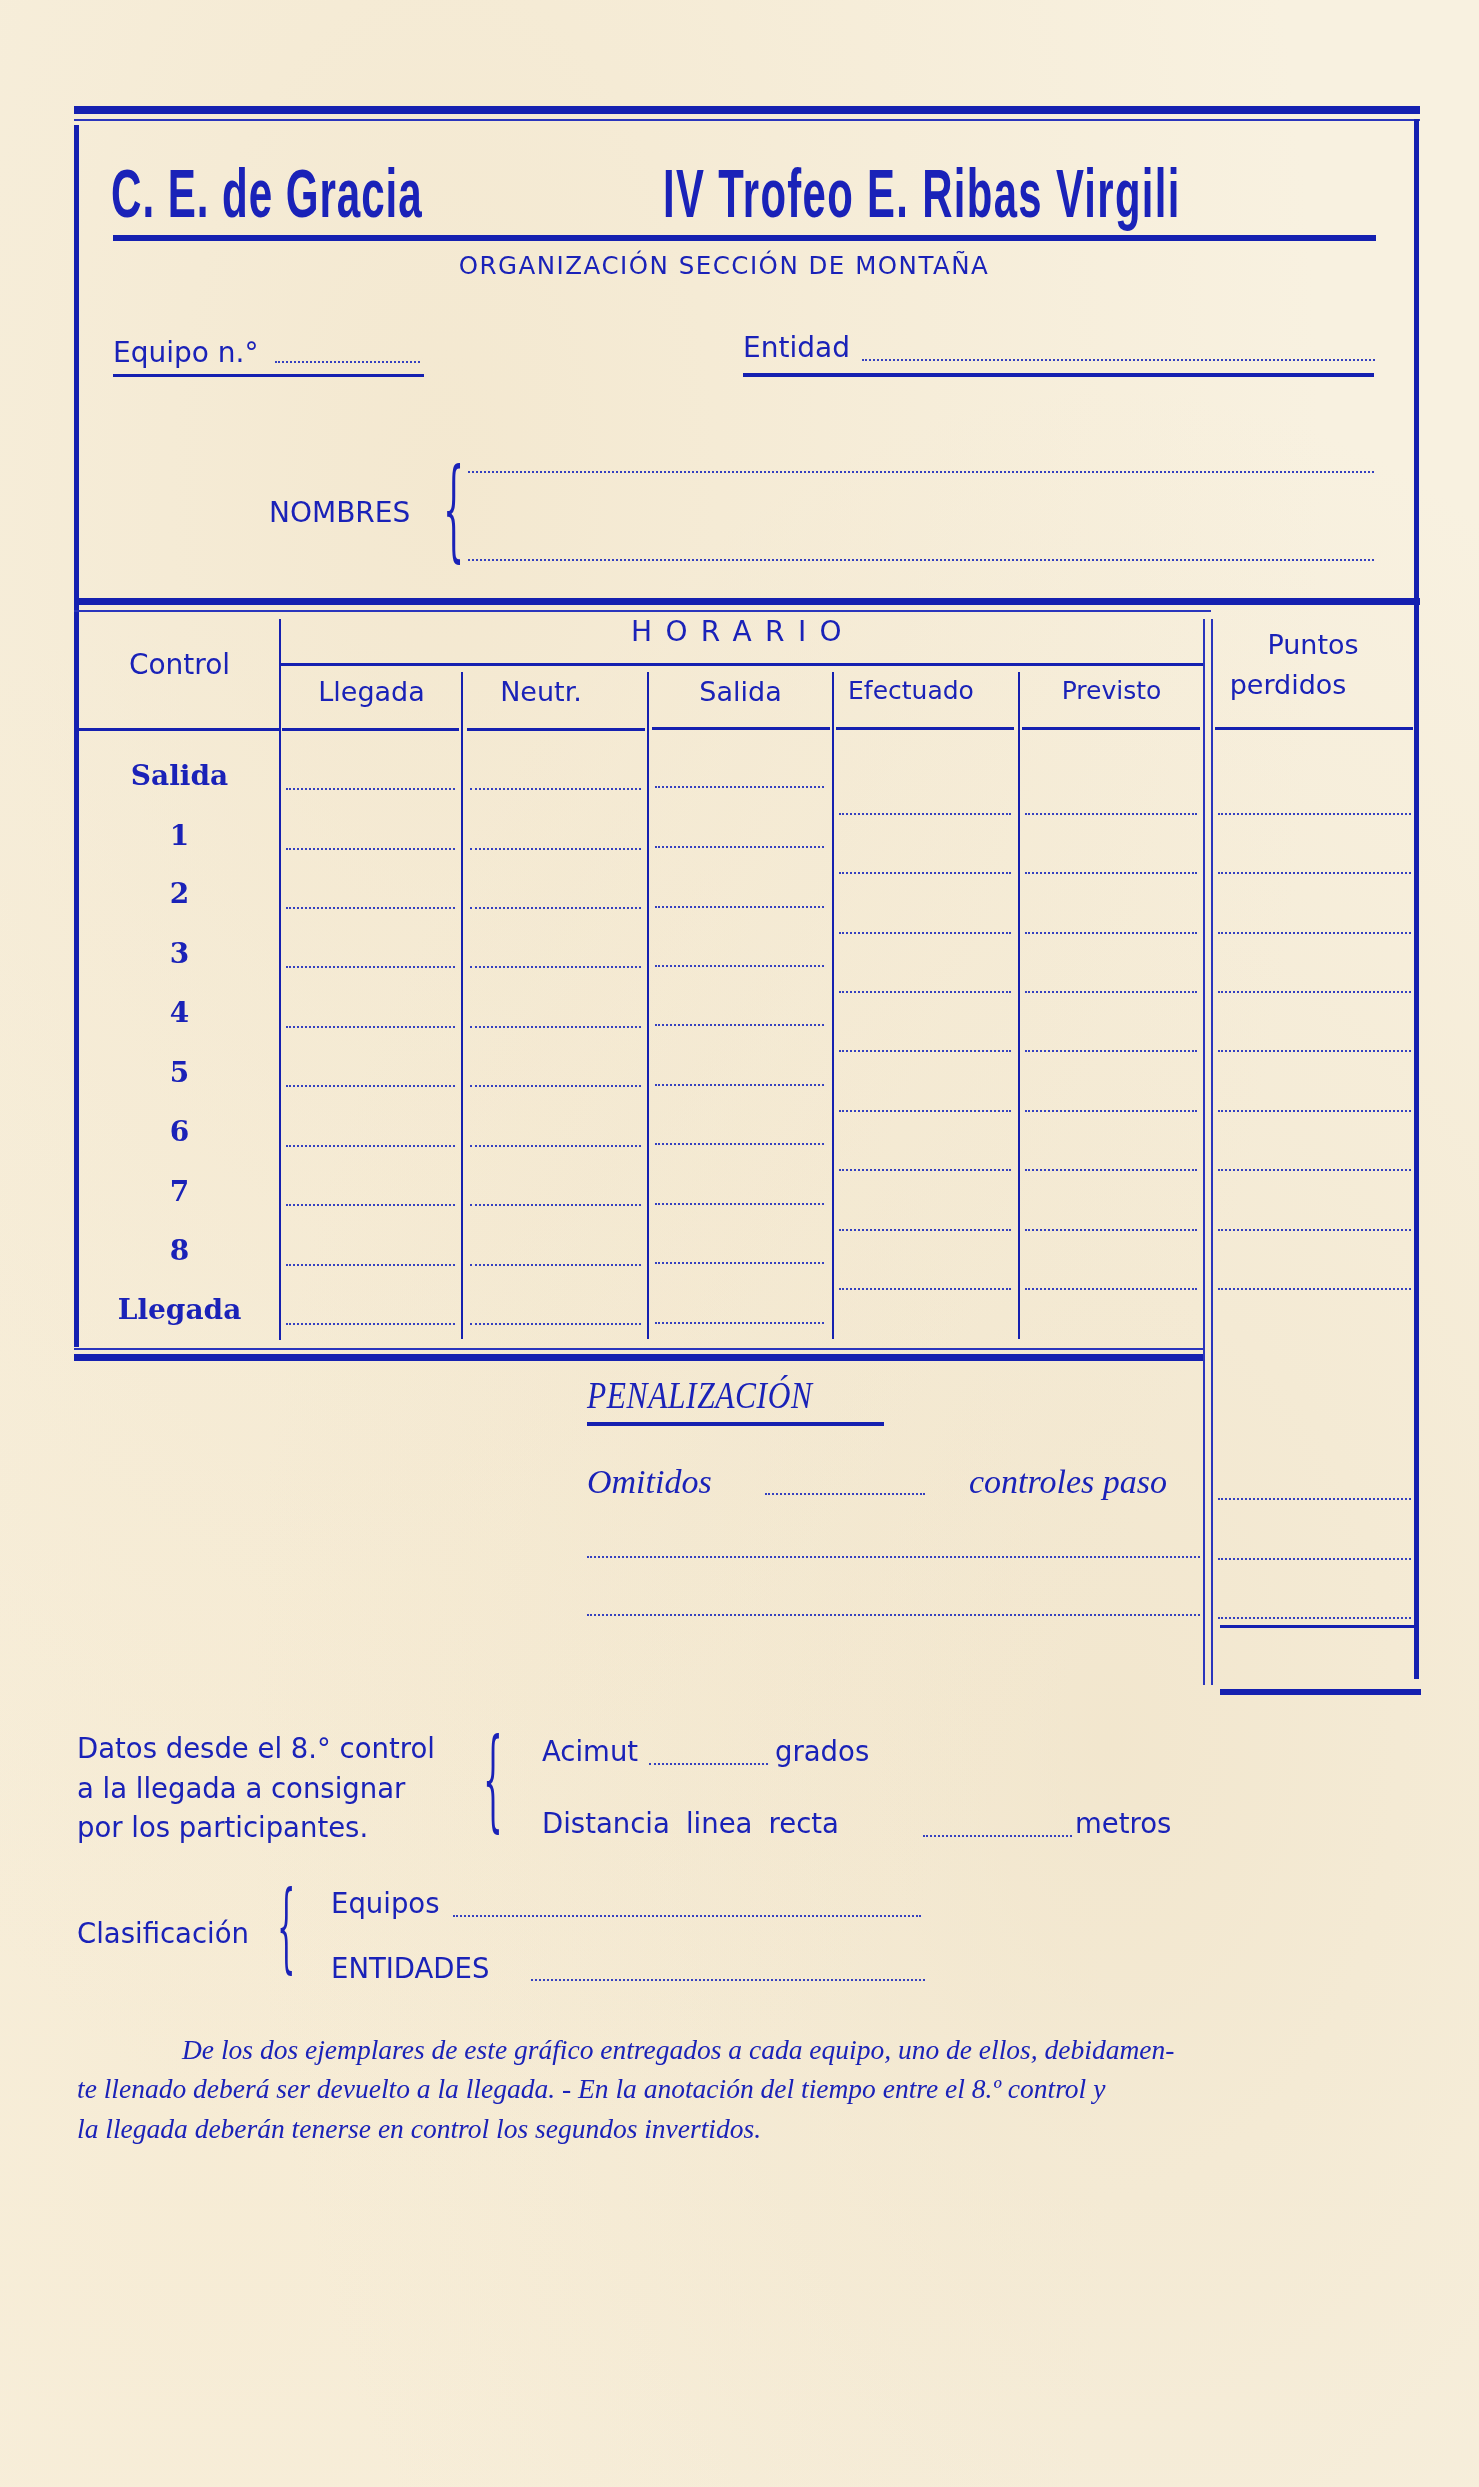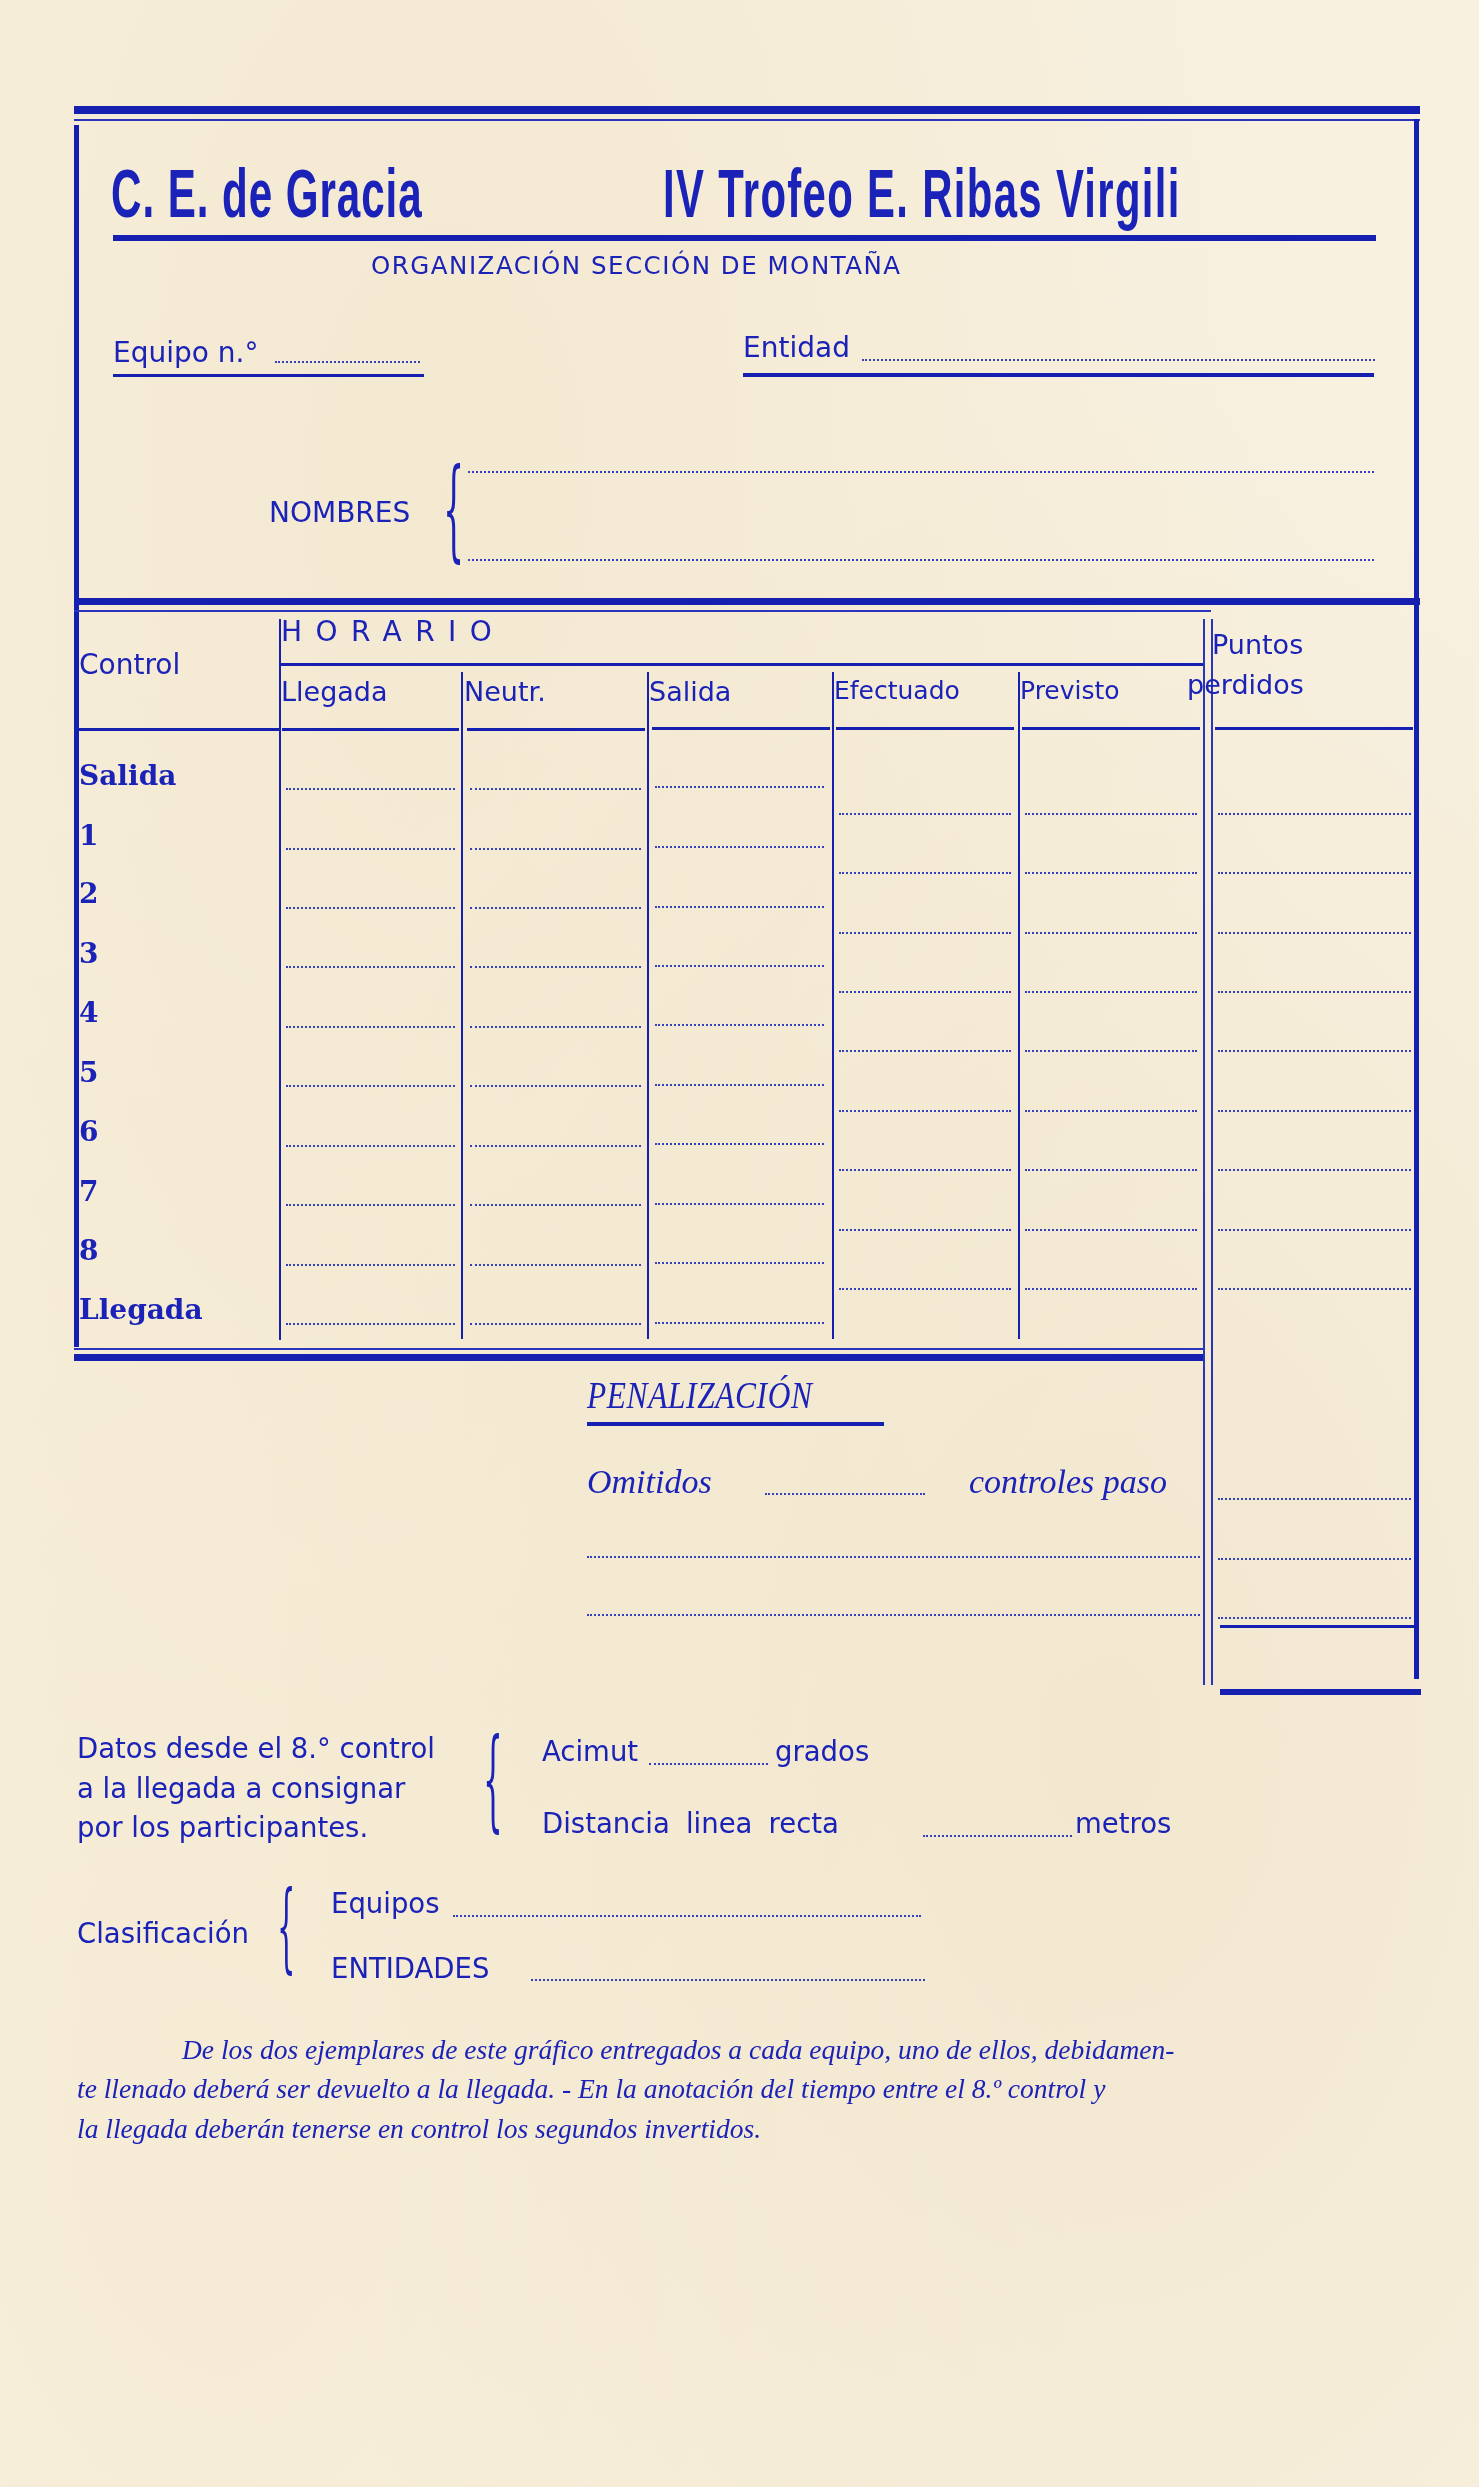--- a/index.html
+++ b/index.html
@@ -16,21 +16,21 @@
     .abs { position: absolute; }
     .ink { background: #1520b0; }
     .thin { background: #2a35bd; }
     .dots { border-bottom: 2.2px dotted #3440c0; height: 0; }
     .condensed { font-family: "Liberation Sans", sans-serif; font-weight: bold; transform-origin: left top; }
     .geo { font-family: "DejaVu Sans", sans-serif; font-weight: normal; }
     .geo-reg { font-family: "DejaVu Sans", sans-serif; }
     .slab { font-family: "DejaVu Serif", serif; font-weight: bold; }
     .ital { font-family: "Liberation Serif", serif; font-style: italic; }
     .brace { font-family: "DejaVu Serif", serif; font-weight: normal; color: #1a22b8; }
-    .center { text-align: left; }
+    .center { text-align: center; }
   </style>
 </head>
 <body>
 
 <div class="abs ink" style="left:74px;top:106px;width:1346px;height:8.2px;"></div>
 <div class="abs thin" style="left:74px;top:119px;width:1346px;height:2.2px;"></div>
 <div class="abs ink" style="left:74px;top:125px;width:5.2px;height:1222px;"></div>
 <div class="abs ink" style="left:1414px;top:119px;width:5.2px;height:1560px;"></div>
 
 <div class="abs condensed" style="left:111px;top:156px;font-size:68px;line-height:74px;transform:scaleX(0.62);letter-spacing:1.5px;white-space:nowrap;">C. E. de Gracia</div>

